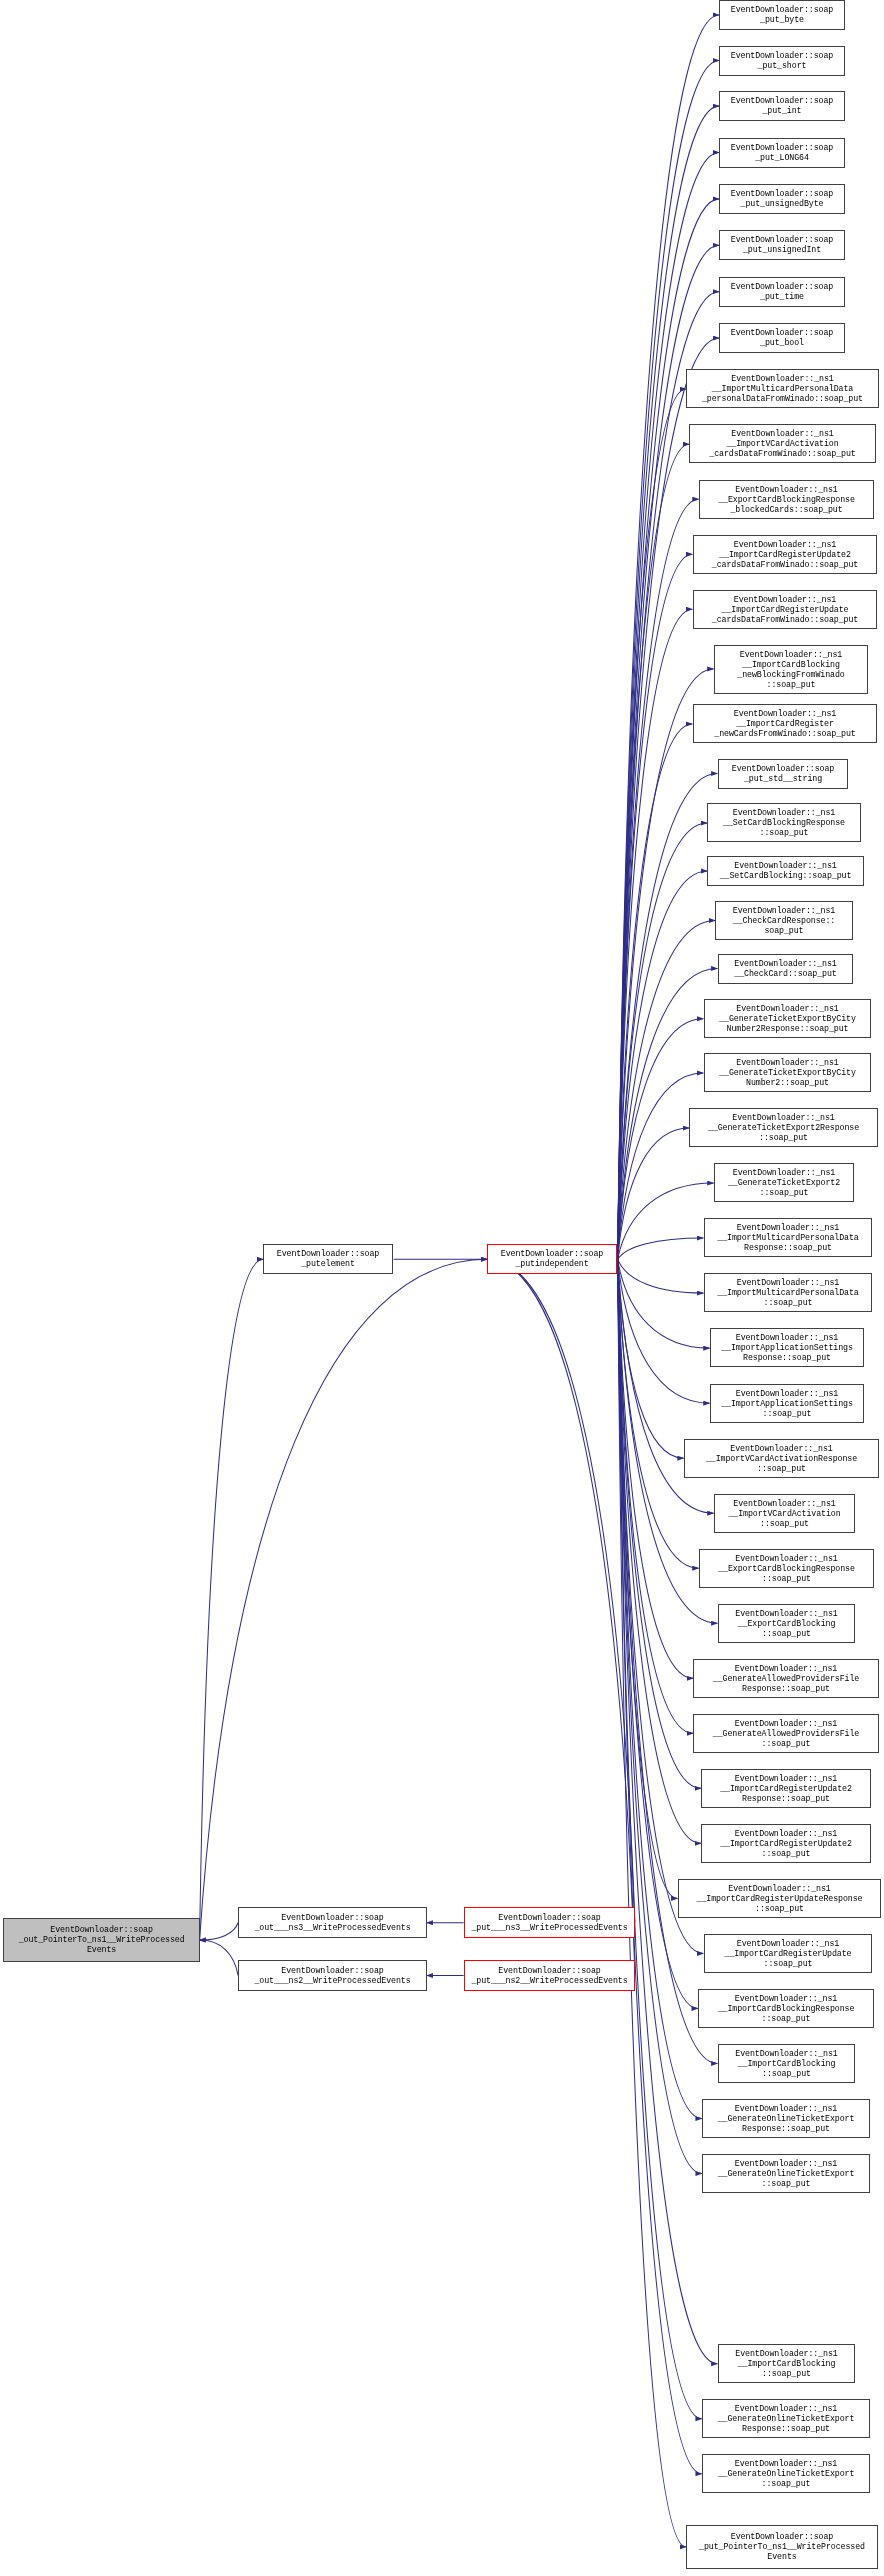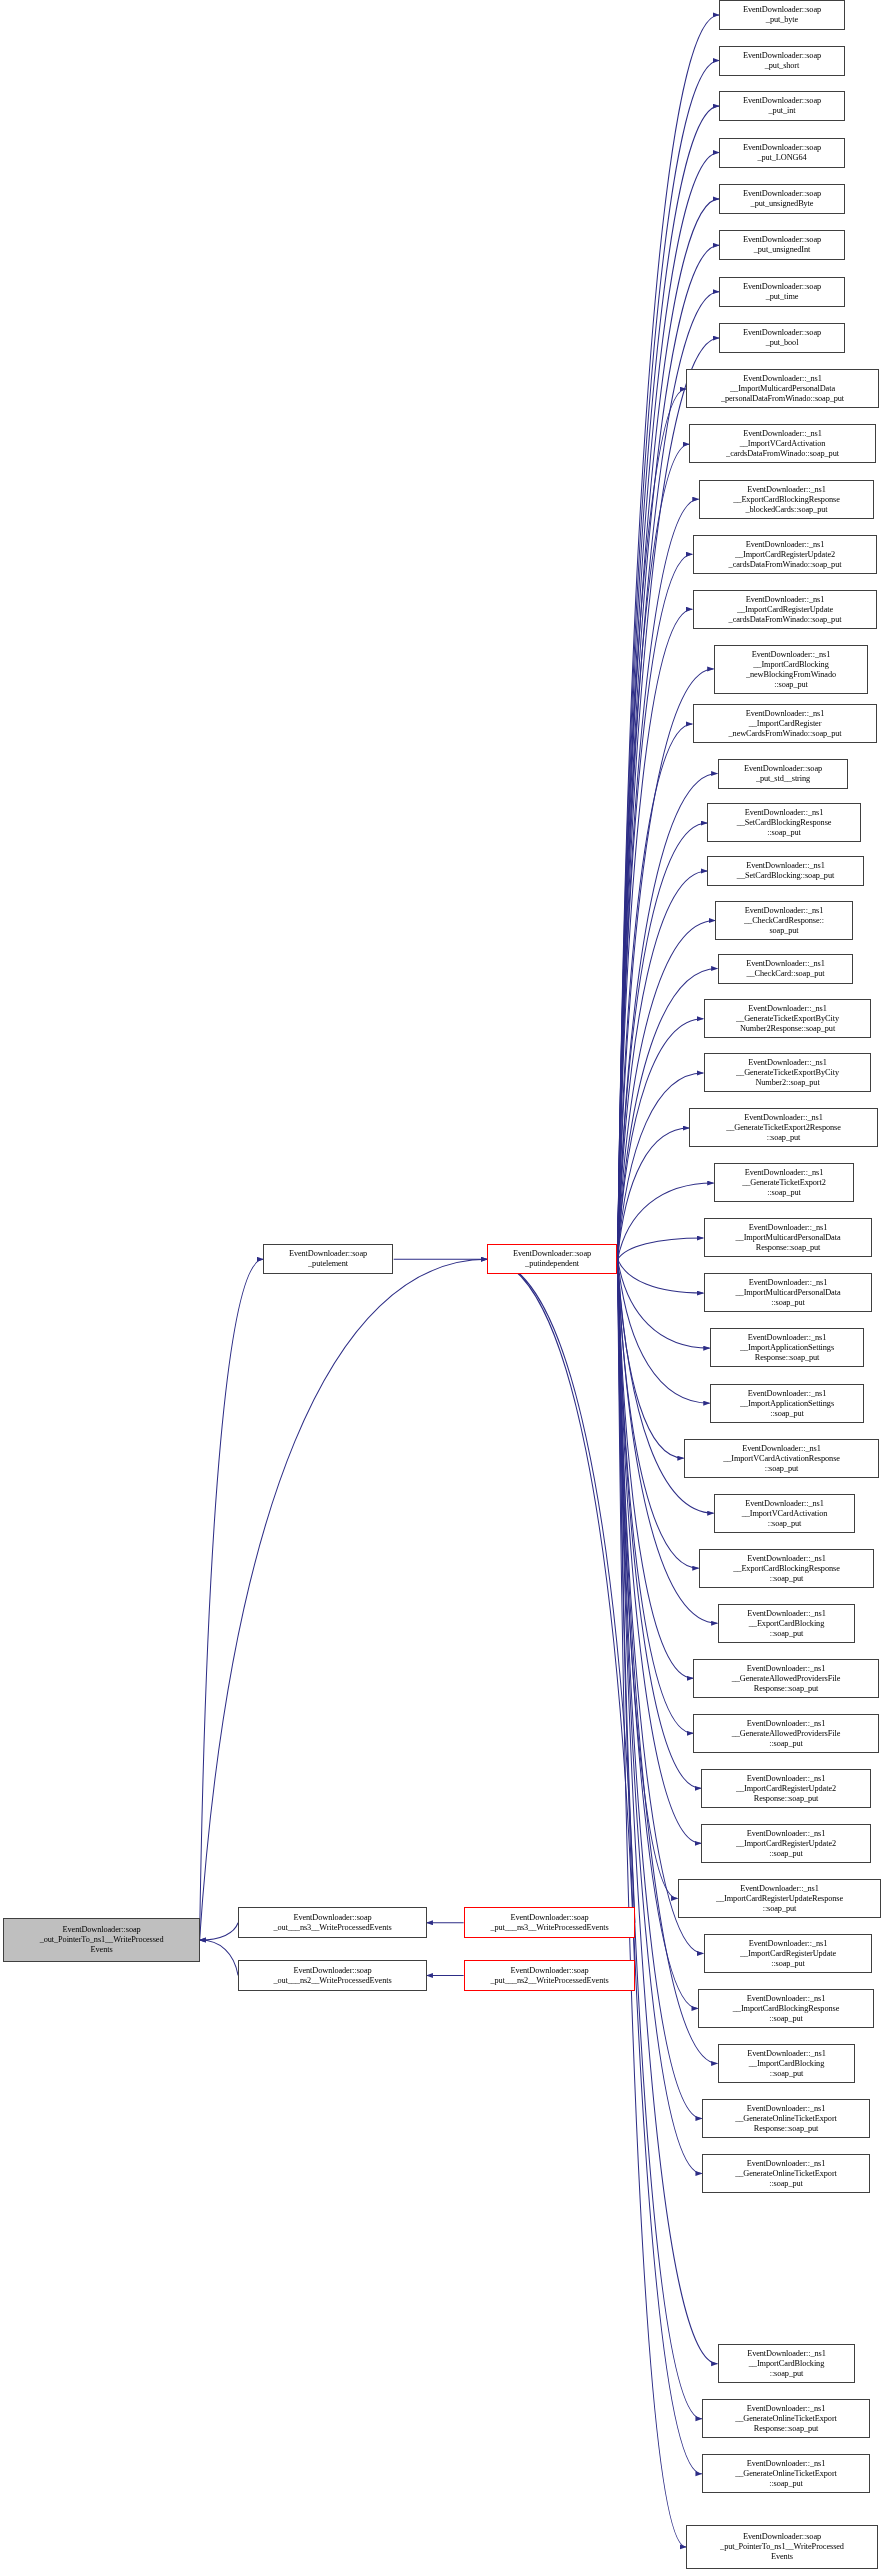--- a/index.html
+++ b/index.html
@@ -5,21 +5,21 @@
   html, body {
     margin: 0;
     padding: 0;
     background: #ffffff;
   }
   #canvas {
     position: relative;
     width: 884px;
     height: 2576px;
     background: #ffffff;
-    font-family: Liberation Serif, serif;
+    font-family: Liberation Mono, monospace;
     overflow: hidden;
   }
   #edges {
     position: absolute;
     left: 0; top: 0;
     width: 884px;
     height: 2576px;
     pointer-events: none;
   }
   .node {

